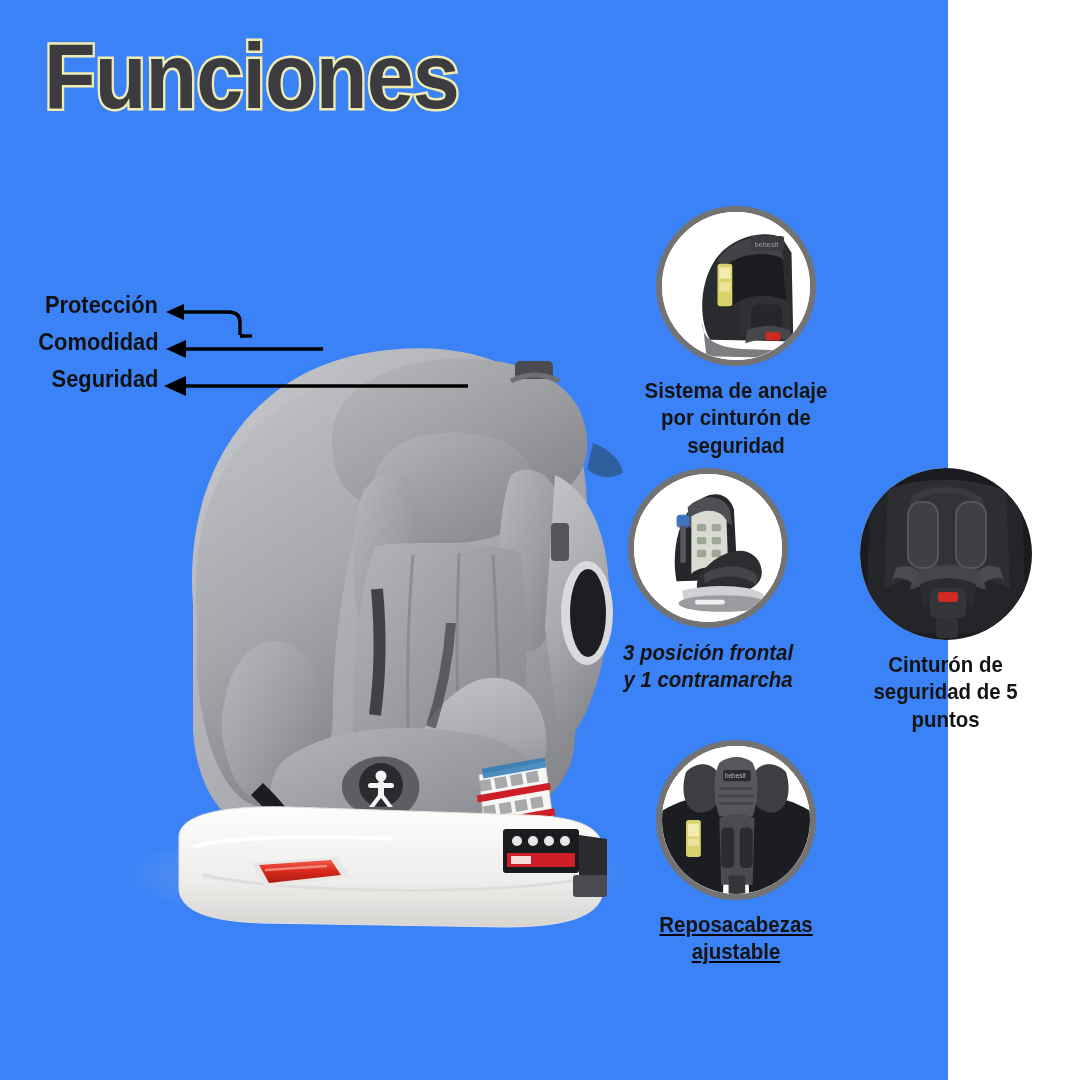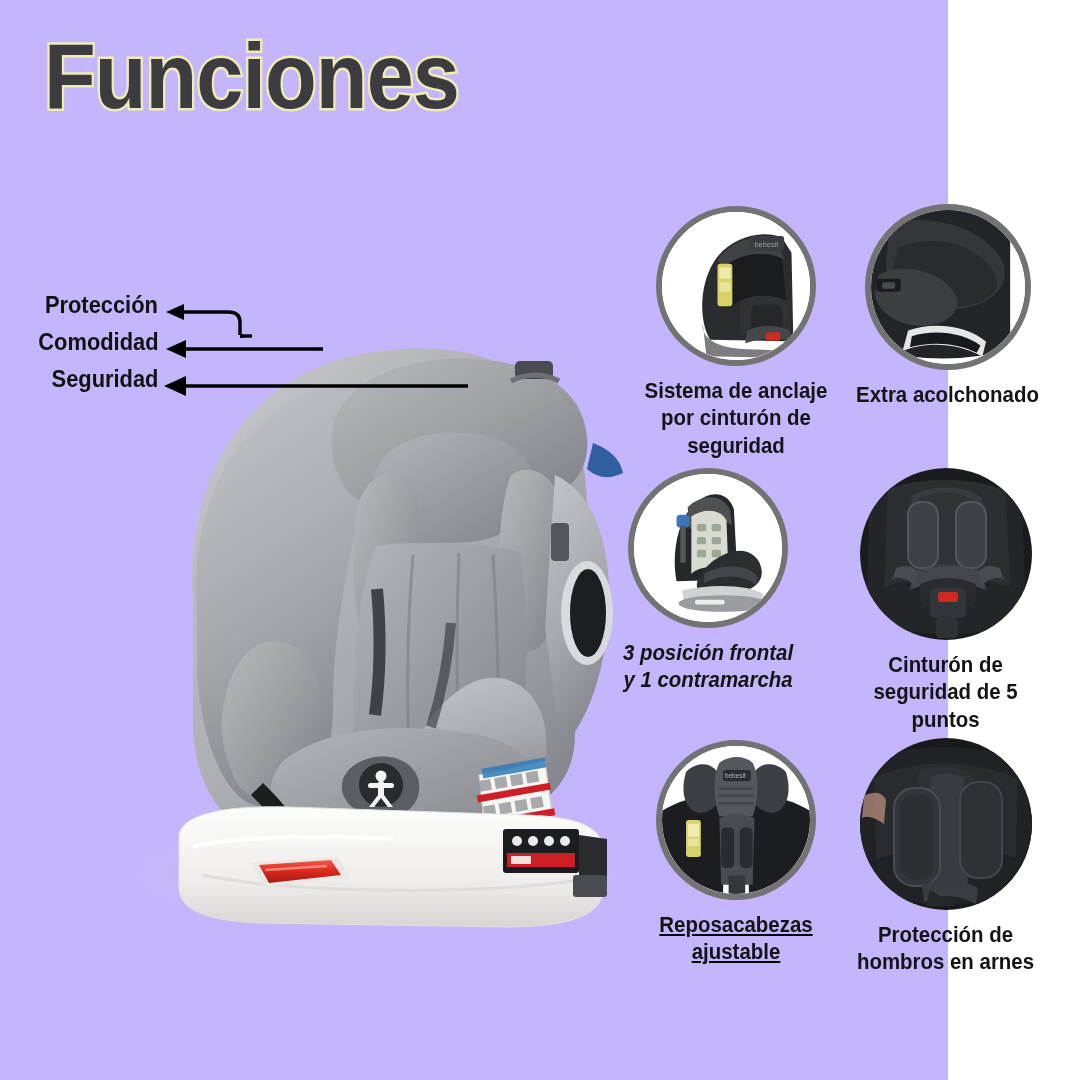--- a/index.html
+++ b/index.html
@@ -9,21 +9,21 @@
     height: 1080px;
     background: #ffffff;
     font-family: "Liberation Sans", sans-serif;
     overflow: hidden;
   }
 
   #page {
     position: relative;
     width: 948px;
     height: 1080px;
-    background: #c4b5fd;
+    background: #3b82f6;
   }
 
   
   .title {
     position: absolute;
     left: 44px;
     top: 30px;
     font-family: "Liberation Sans Narrow", "Liberation Sans", sans-serif;
     font-weight: 700;
     font-size: 92px;
@@ -329,38 +329,20 @@
         </g>
       </svg>
     </div>
     <div class="caption">
       <div>Sistema de anclaje</div>
       <div>por cinturón de</div>
       <div>seguridad</div>
     </div>
   </div>
 
-  <div class="feature f2 sz-m">
-    <div class="thumb-ring ringed">
-      <svg viewBox="0 0 166 166">
-        <rect width="166" height="166" fill="#ffffff"></rect>
-        <path d="M0 0 H150 V150 Q80 170 0 150 Z" fill="#232428"></path>
-        <path d="M20 14 C60 4 118 16 140 52 C152 74 138 96 108 104 C70 114 28 96 16 62 Z" fill="#35363a"></path>
-        <path d="M30 40 C70 24 118 38 134 70 C142 88 122 102 94 104 C58 106 28 84 24 60 Z" fill="#2a2b2f"></path>
-        <path d="M8 70 C30 58 66 62 86 84 C100 100 92 118 66 124 C36 130 8 112 4 92 Z" fill="#3d3e42"></path>
-        <rect x="6" y="74" width="26" height="14" rx="3" fill="#1b1c20"></rect>
-        <rect x="12" y="78" width="14" height="7" rx="2" fill="#4a4b50"></rect>
-        <path d="M40 130 C66 120 104 124 124 142 L120 158 C92 142 56 142 34 152 Z" fill="#e6e6e6"></path>
-        <path d="M44 136 C68 128 100 132 118 146 L114 154 C92 142 62 142 42 148 Z" fill="#18191c"></path>
-      </svg>
-    </div>
-    <div class="caption">
-      <div>Extra acolchonado</div>
-    </div>
-  </div>
 
   <div class="feature f3 sz-s">
     <div class="thumb-ring ringed">
       <svg viewBox="0 0 160 160">
         <rect width="160" height="160" fill="#ffffff"></rect>
         <path d="M46 116 C40 84 48 48 66 32 C84 16 102 20 108 38 L112 114 Z" fill="#26272b"></path>
         <path d="M58 36 C74 20 98 22 104 40 L106 56 C92 44 70 48 60 60 Z" fill="#4e5054"></path>
         <path d="M62 46 C76 36 94 38 100 50 L102 106 C88 98 70 100 62 108 Z" fill="#d9dbd0"></path>
         <g fill="#8f9a86" opacity="0.8">
           <rect x="68" y="54" width="10" height="8" rx="2"></rect>
@@ -435,35 +417,14 @@
         <rect x="28" y="100" width="12" height="8" fill="#e8e49c"></rect>
         <rect x="72" y="140" width="18" height="20" fill="#35363a"></rect>
       </svg>
     </div>
     <div class="caption">
       <div>Reposacabezas</div>
       <div>ajustable</div>
     </div>
   </div>
 
-  <div class="feature f6 sz-l">
-    <div class="thumb-ring">
-      <svg viewBox="0 0 172 172">
-        <rect width="172" height="172" fill="#18191c"></rect>
-        <path d="M0 24 C40 4 130 4 172 26 L172 150 C130 172 40 172 0 150 Z" fill="#212226"></path>
-        <path d="M14 40 C54 20 120 20 158 42 L156 120 C118 104 54 104 16 122 Z" fill="#2a2b2f"></path>
-        <path d="M58 34 C74 26 96 26 112 36 L118 140 L54 140 Z" fill="#303135"></path>
-        <path d="M70 40 C80 34 94 34 104 40 L108 150 L66 150 Z" fill="#3a3b40"></path>
-        <rect x="34" y="50" width="46" height="98" rx="20" fill="#34353a" stroke="#4c4d52" stroke-width="2"></rect>
-        <rect x="40" y="56" width="34" height="86" rx="16" fill="#2d2e32"></rect>
-        <rect x="100" y="44" width="42" height="96" rx="18" fill="#303135" stroke="#46474c" stroke-width="2"></rect>
-        <path d="M4 58 q16 -8 22 4 l-2 24 q-14 -10 -22 -6 Z" fill="#b08878" opacity="0.8"></path>
-        <path d="M62 148 C80 140 100 140 118 150 L116 166 C98 156 80 156 64 164 Z" fill="#3b3c41"></path>
-        <path d="M70 152 L96 168 L66 168 Z" fill="#26272b"></path>
-      </svg>
-    </div>
-    <div class="caption">
-      <div>Protección de</div>
-      <div>hombros en arnes</div>
-    </div>
-  </div>
 
 </div>
 
 </body></html>

